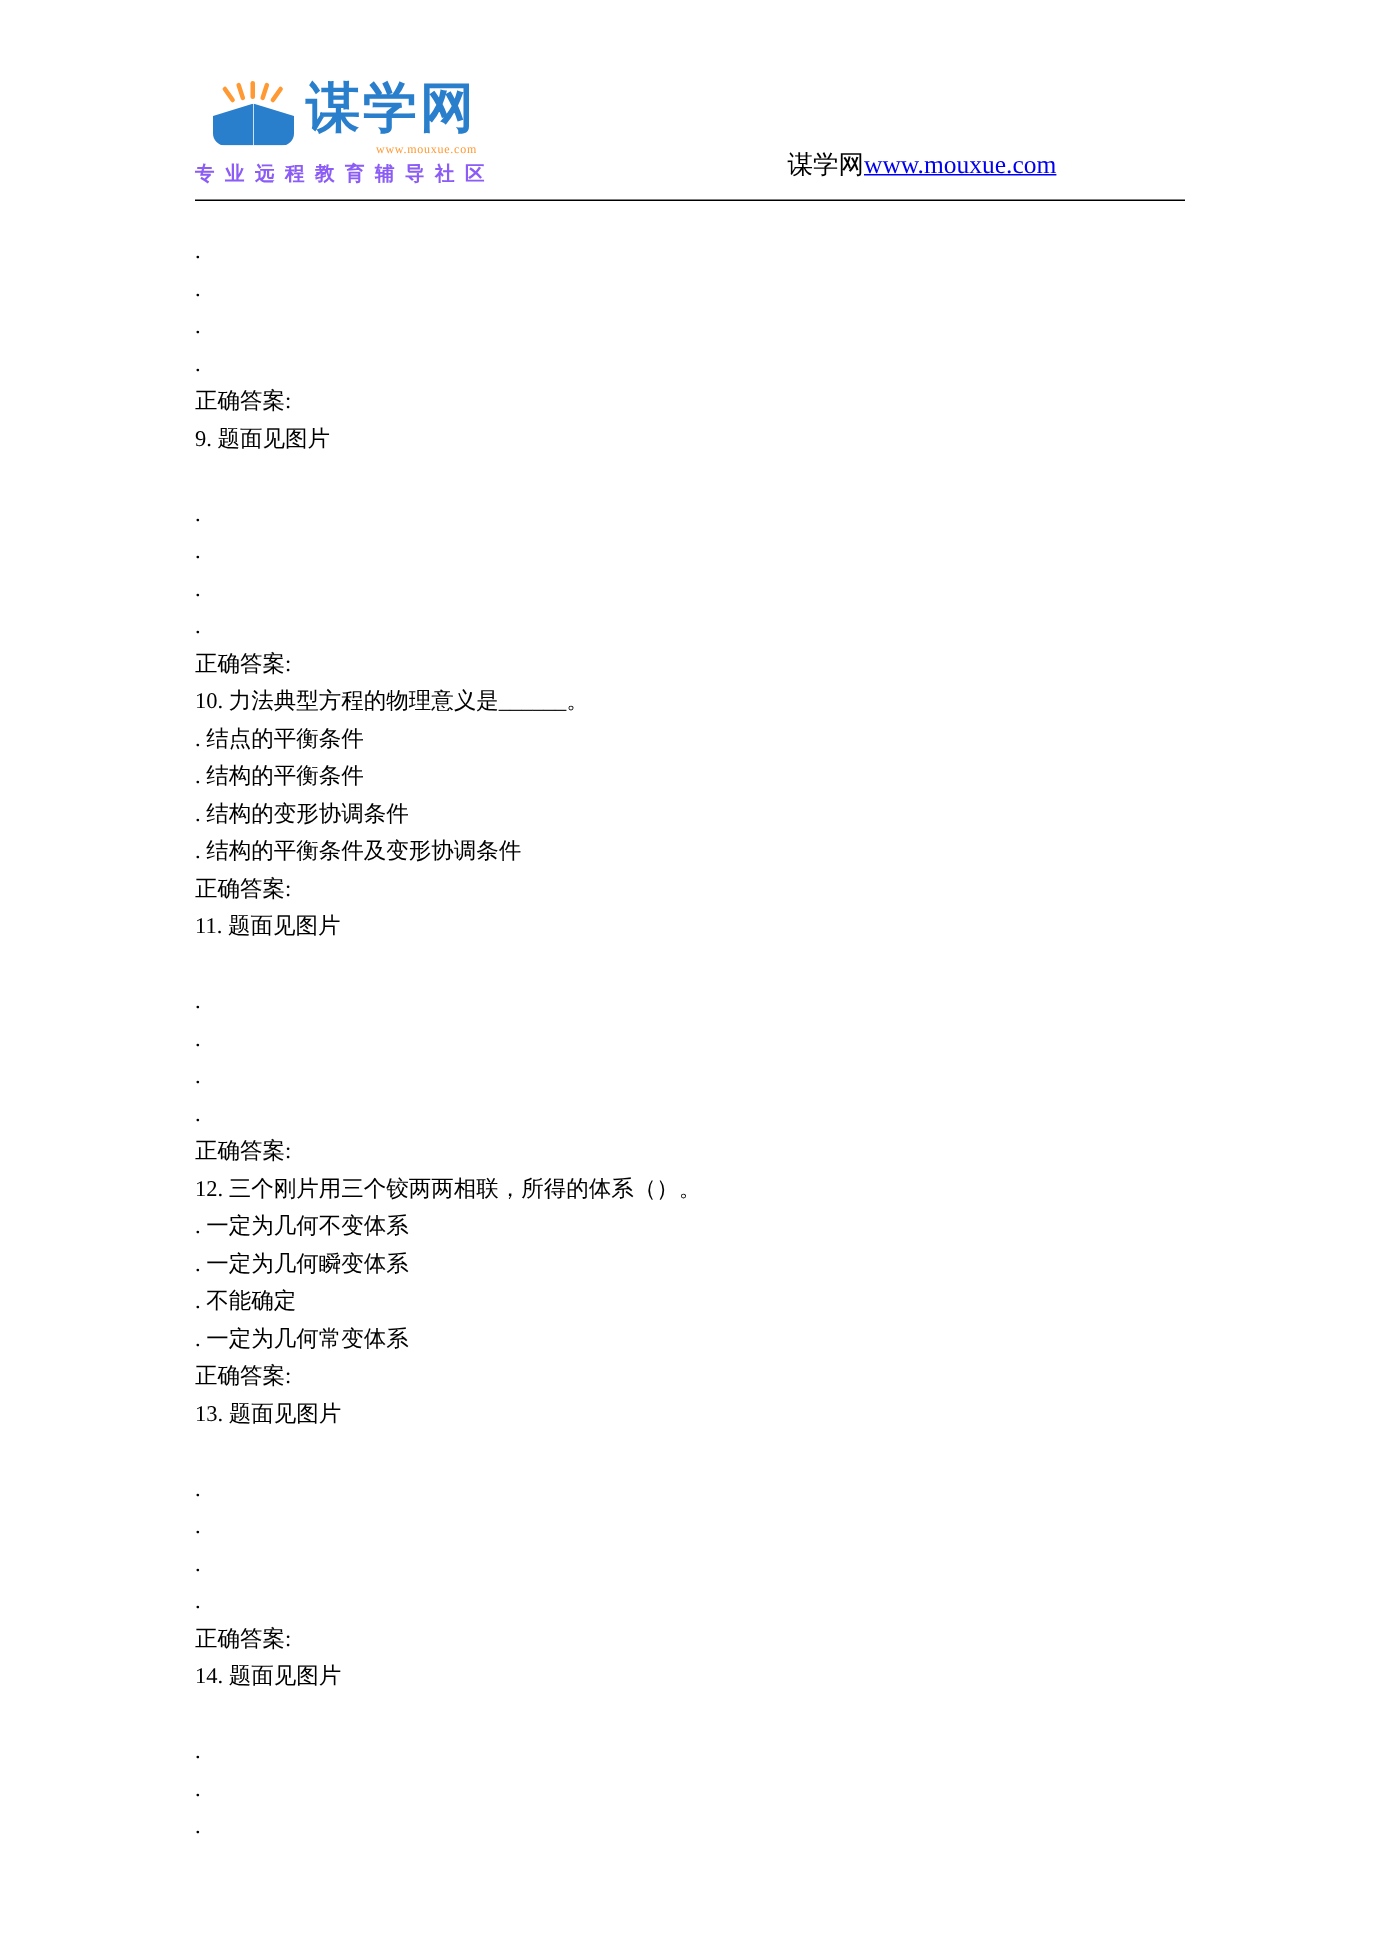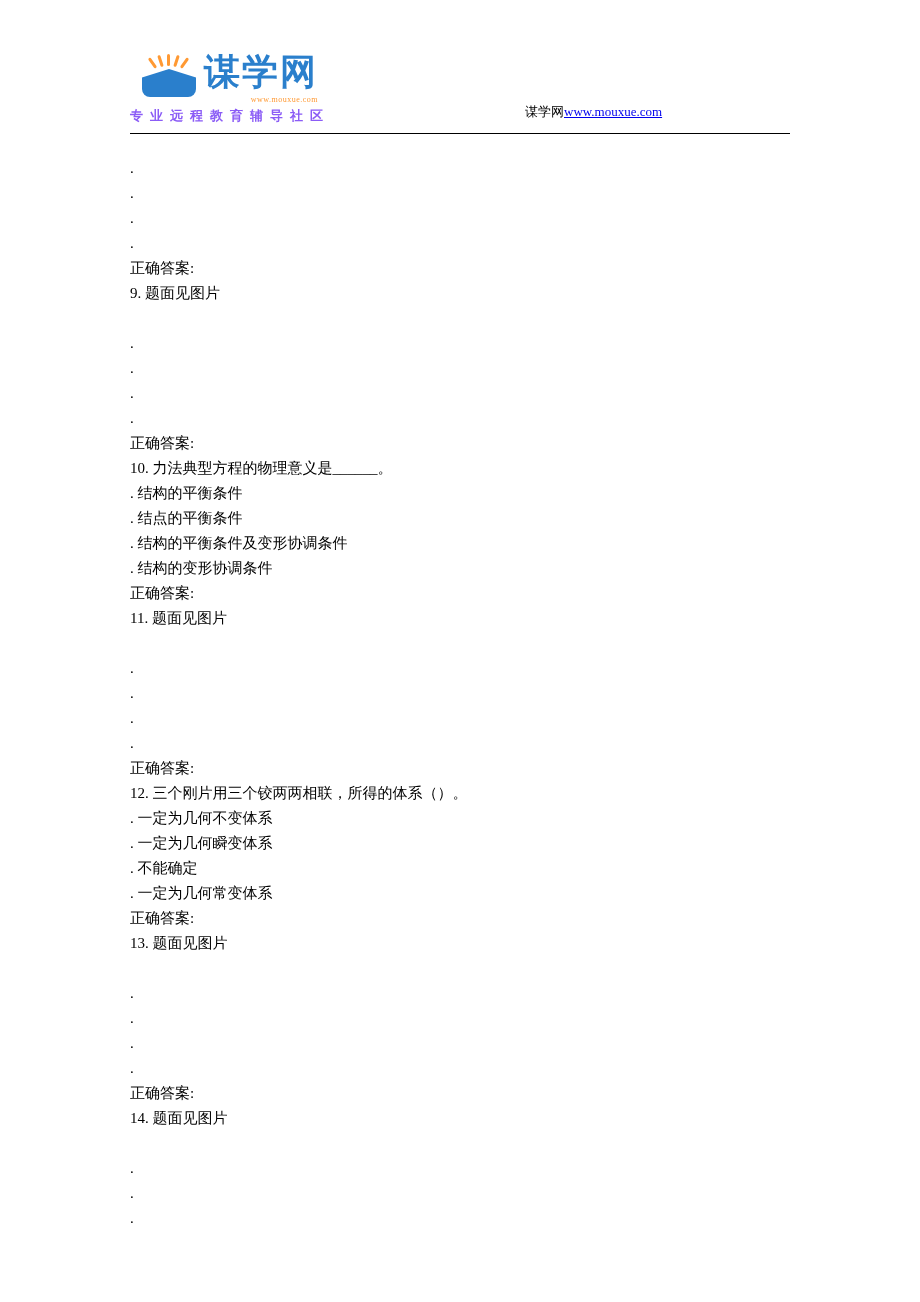--- a/index.html
+++ b/index.html
@@ -101,21 +101,21 @@
     .logo-subtitle {
       font-size: 13px;
       color: #8b5cf6;
       font-weight: bold;
       letter-spacing: 7px;
       margin-top: 3px;
       font-family: "Microsoft YaHei", sans-serif;
     }
     .header-right {
       margin-left: 195px;
-      font-size: 13px;
+      font-size: 17px;
       padding-bottom: 4px;
     }
     .header-link {
       color: #0000ee;
       text-decoration: underline;
     }
     .divider {
       margin: 8px 130px 0 130px;
       height: 1px;
       background: #000000;
@@ -171,24 +171,24 @@
     <div class="dot-line">.</div>
     <div class="question-line">正确答案:</div>
     <div class="question-line">9.   题面见图片</div>
     <div style="height: 25px;"></div>
     <div class="dot-line">.</div>
     <div class="dot-line">.</div>
     <div class="dot-line">.</div>
     <div class="dot-line">.</div>
     <div class="question-line">正确答案:</div>
     <div class="question-line">10.   力法典型方程的物理意义是______。</div>
+    <div class="question-line">.  结点的平衡条件</div>
     <div class="question-line">.  结构的平衡条件</div>
-    <div class="question-line">.  结点的平衡条件</div>
+    <div class="question-line">.  结构的变形协调条件</div>
     <div class="question-line">.  结构的平衡条件及变形协调条件</div>
-    <div class="question-line">.  结构的变形协调条件</div>
     <div class="question-line">正确答案:</div>
     <div class="question-line">11.   题面见图片</div>
     <div style="height: 25px;"></div>
     <div class="dot-line">.</div>
     <div class="dot-line">.</div>
     <div class="dot-line">.</div>
     <div class="dot-line">.</div>
     <div class="question-line">正确答案:</div>
     <div class="question-line">12.   三个刚片用三个铰两两相联，所得的体系（）。</div>
     <div class="question-line">.  一定为几何不变体系</div>

